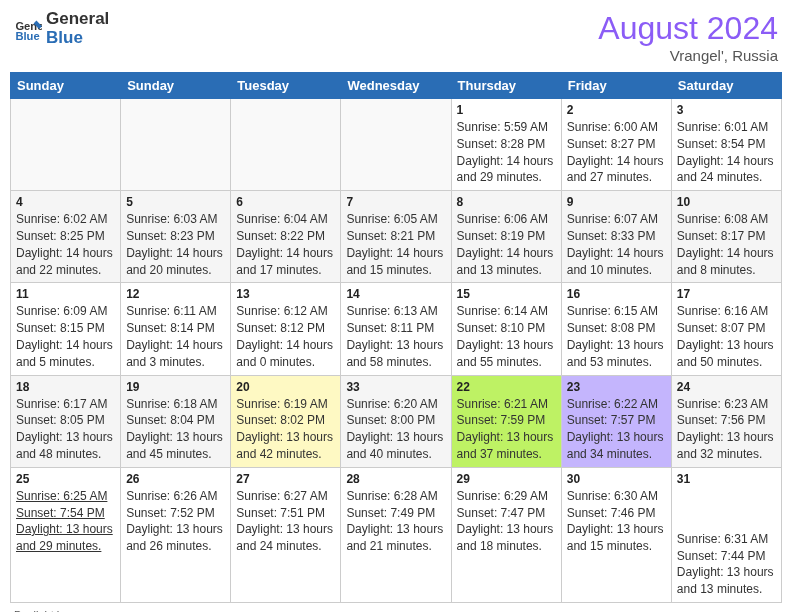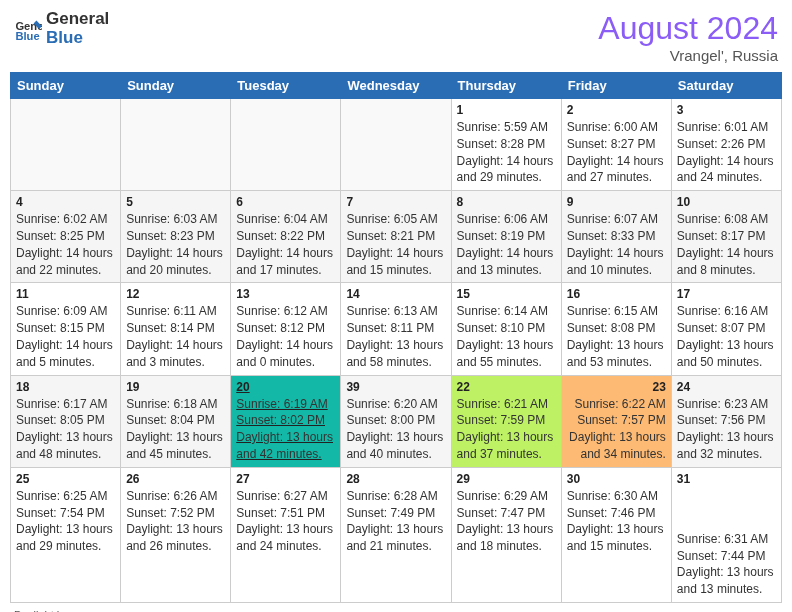--- a/index.html
+++ b/index.html
@@ -136,21 +136,21 @@
         <td>
           <div class="day-number">2</div>
           <div class="day-info" style="white-space: pre-line;">Sunrise: 6:00 AM
 Sunset: 8:27 PM
 Daylight: 14 hours
 and 27 minutes.</div>
         </td>
         <td>
           <div class="day-number">3</div>
           <div class="day-info" style="white-space: pre-line;">Sunrise: 6:01 AM
-Sunset: 2:26 PM
+Sunset: 8:54 PM
 Daylight: 14 hours
 and 24 minutes.</div>
         </td>
       </tr>
       <tr>
         <td style="background: rgb(245, 245, 245);">
           <div class="day-number">4</div>
           <div class="day-info" style="white-space: pre-line;">Sunrise: 6:02 AM
 Sunset: 8:25 PM
 Daylight: 14 hours
@@ -258,60 +258,60 @@
 Daylight: 13 hours
 and 48 minutes.</div>
         </td>
         <td style="background: rgb(245, 245, 245);">
           <div class="day-number">19</div>
           <div class="day-info" style="white-space: pre-line;">Sunrise: 6:18 AM
 Sunset: 8:04 PM
 Daylight: 13 hours
 and 45 minutes.</div>
         </td>
-        <td style="background: #14b8a6; text-decoration: underline;">
+        <td style="background: #fef9c3;">
           <div class="day-number">20</div>
           <div class="day-info" style="white-space: pre-line;">Sunrise: 6:19 AM
 Sunset: 8:02 PM
 Daylight: 13 hours
 and 42 minutes.</div>
         </td>
         <td style="background: rgb(245, 245, 245);">
-          <div class="day-number">39</div>
+          <div class="day-number">33</div>
           <div class="day-info" style="white-space: pre-line;">Sunrise: 6:20 AM
 Sunset: 8:00 PM
 Daylight: 13 hours
 and 40 minutes.</div>
         </td>
         <td style="background: #bef264;">
           <div class="day-number">22</div>
           <div class="day-info" style="white-space: pre-line;">Sunrise: 6:21 AM
 Sunset: 7:59 PM
 Daylight: 13 hours
 and 37 minutes.</div>
         </td>
-        <td style="background: #fdba74; text-align: right;">
+        <td style="background: #c4b5fd;">
           <div class="day-number">23</div>
           <div class="day-info" style="white-space: pre-line;">Sunrise: 6:22 AM
 Sunset: 7:57 PM
 Daylight: 13 hours
 and 34 minutes.</div>
         </td>
         <td style="background: rgb(245, 245, 245);">
           <div class="day-number">24</div>
           <div class="day-info" style="white-space: pre-line;">Sunrise: 6:23 AM
 Sunset: 7:56 PM
 Daylight: 13 hours
 and 32 minutes.</div>
         </td>
       </tr>
       <tr>
         <td>
           <div class="day-number">25</div>
-          <div class="day-info" style="white-space: pre-line;">Sunrise: 6:25 AM
+          <div class="day-info" style="white-space: pre-line; text-decoration: underline;">Sunrise: 6:25 AM
 Sunset: 7:54 PM
 Daylight: 13 hours
 and 29 minutes.</div>
         </td>
         <td>
           <div class="day-number">26</div>
           <div class="day-info" style="white-space: pre-line;">Sunrise: 6:26 AM
 Sunset: 7:52 PM
 Daylight: 13 hours
 and 26 minutes.</div>

